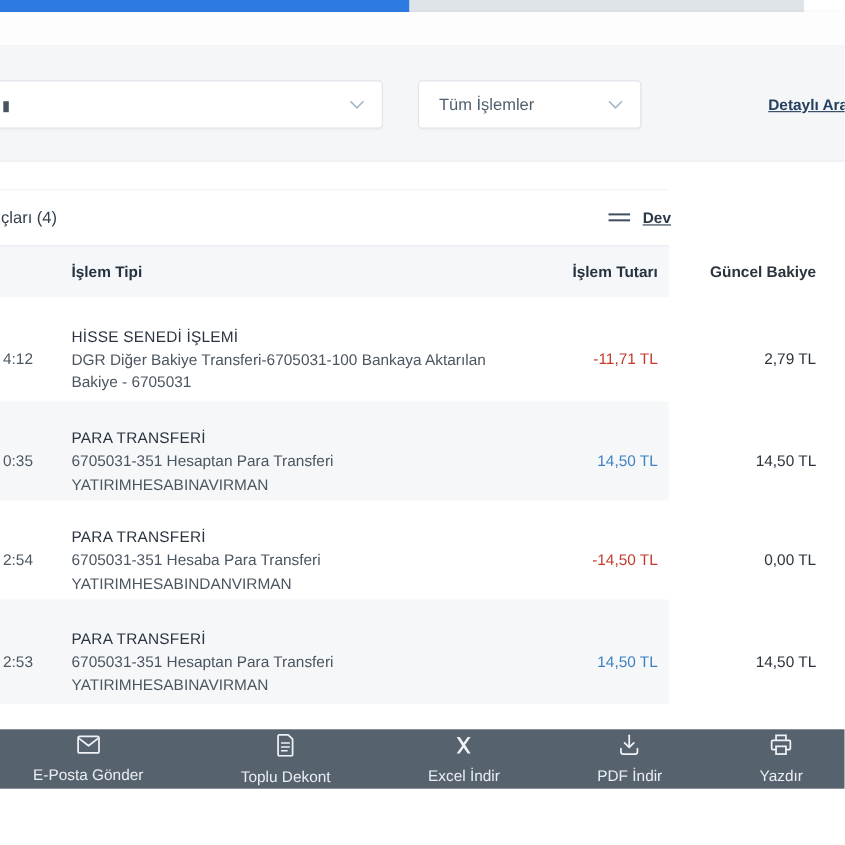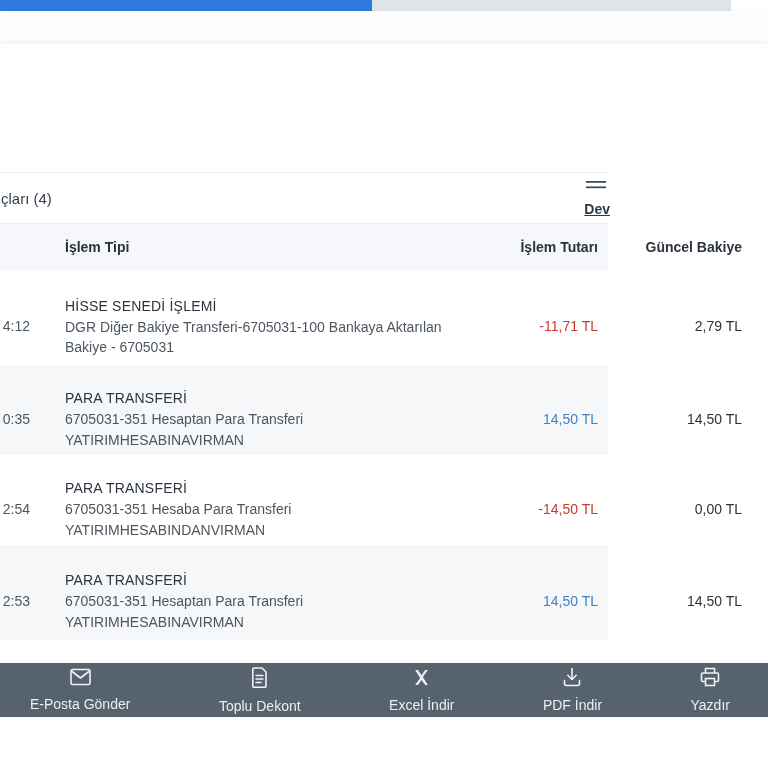--- a/index.html
+++ b/index.html
@@ -26,21 +26,21 @@
   .select .chev { margin-left:auto; }
   .clip-frag { position:absolute; left:62px; top:18px; width:5px; height:10px; background:#4a545e; }
   .detail-link { position:absolute; top:46px; right:-3px; font-size:14px; color:#24405e;
                  text-decoration:underline; font-weight:bold; white-space:nowrap; }
 
   
   .card { position:absolute; top:172px; left:0; width:608px; height:491px; background:#fff;
           border-top:1px solid #eef1f4; }
   .card-head { height:50px; display:flex; align-items:center; }
   .card-title { font-size:15px; color:#333f4d; padding-left:1px; }
-  .head-right { margin-left:auto; display:flex; align-items:center; gap:11px; padding-right:0;flex-direction:column; }
+  .head-right { margin-left:auto; display:flex; align-items:center; gap:11px; padding-right:0; }
   .menu-icon { display:inline-flex; cursor:pointer; }
   .more-link { font-size:14px; color:#2b3947; font-weight:bold; text-decoration:underline;
                margin-right:-2px; white-space:nowrap; }
 
   .thead { height:47px; background:#f5f7fa; border-top:1px solid #e9edf0; display:flex; align-items:center;
            font-size:14px; font-weight:bold; color:#26323e; }
   .trow  { display:flex; align-items:center; padding-top:17px; font-size:14px; }
   .trow.h95 { height:95px; } .trow.h90 { height:90px; }
   .trow.alt { background:#f5f7f9; }
 
@@ -79,20 +79,35 @@
 <body>
 
 <div class="viewport">
 
   <div class="progress-track">
     <div class="progress-fill"></div>
   </div>
 
   <div class="header-strip"></div>
 
+  <div class="filter-section">
+    <div class="select select-account">
+      <span class="clip-frag"></span>
+      <svg class="chev" width="13" height="9" viewBox="0 0 13 9">
+        <path d="M1 1.5l5.5 5.5L12 1.5" fill="none" stroke="#a7b6c6" stroke-width="1.6" stroke-linecap="round"></path>
+      </svg>
+    </div>
+    <div class="select select-type">
+      <span>Tüm İşlemler</span>
+      <svg class="chev" width="13" height="9" viewBox="0 0 13 9">
+        <path d="M1 1.5l5.5 5.5L12 1.5" fill="none" stroke="#a7b6c6" stroke-width="1.6" stroke-linecap="round"></path>
+      </svg>
+    </div>
+    <a class="detail-link" href="#">Detaylı Ara</a>
+  </div>
 
   <div class="card">
     <div class="card-head">
       <span class="card-title">çları (4)</span>
       <div class="head-right">
         <span class="menu-icon">
           <svg width="20" height="10" viewBox="0 0 20 10">
             <rect x="0" y="1" width="20" height="1.8" fill="#3f4d5c"></rect>
             <rect x="0" y="6.4" width="20" height="1.8" fill="#3f4d5c"></rect>
           </svg>

